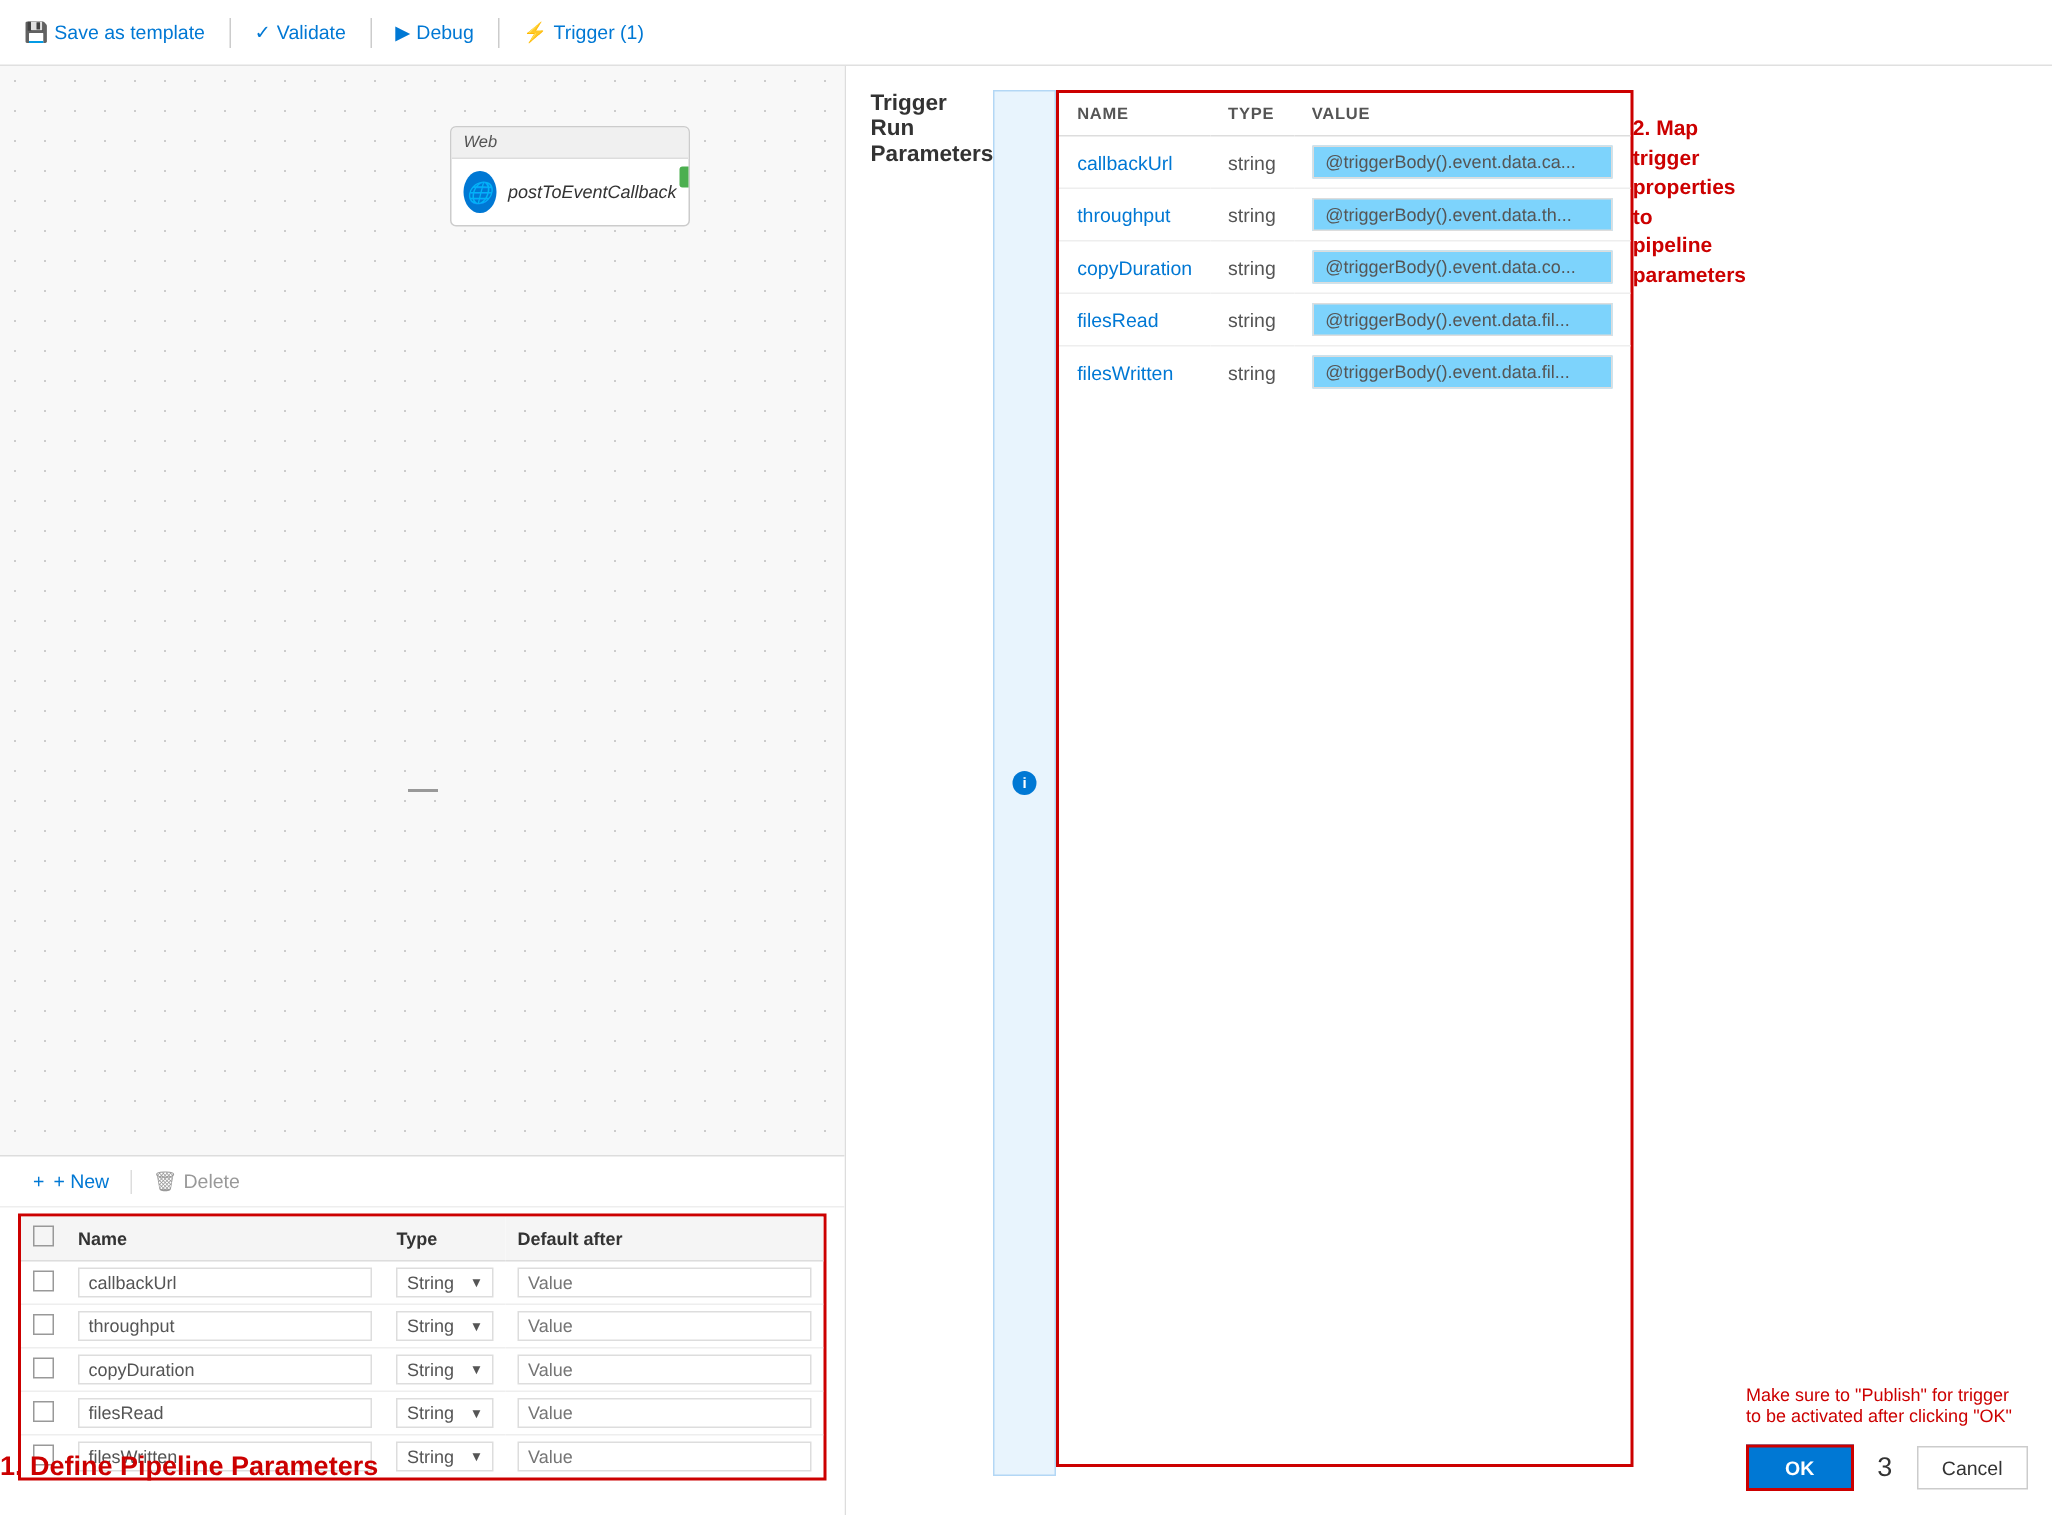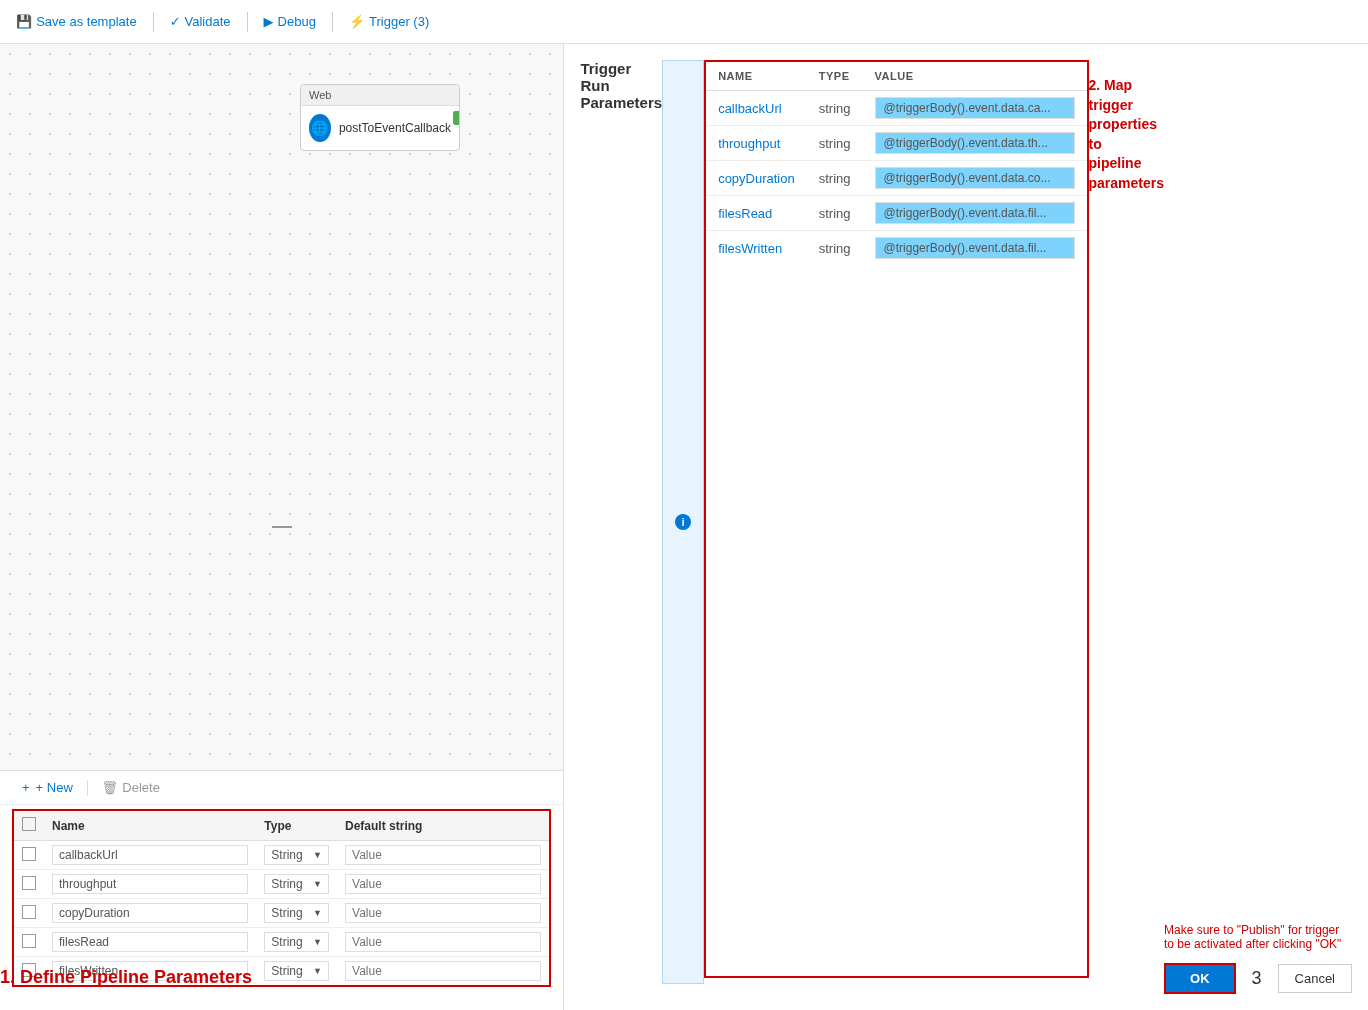--- a/index.html
+++ b/index.html
@@ -47,20 +47,21 @@
     
     .activity-node {
       position: absolute;
       top: 40px;
       left: 300px;
       width: 160px;
       background: #fff;
       border: 1px solid #ccc;
       border-radius: 4px;
       overflow: hidden;
+      font-style: italic;
     }
     .activity-node-header {
       background: #f0f0f0;
       padding: 4px 8px;
       font-size: 11px;
       color: #555;
       border-bottom: 1px solid #ddd;
     }
     .activity-node-body {
       padding: 8px;
@@ -341,21 +342,21 @@
     <span>Validate</span>
   </div>
   <div class="toolbar-sep"></div>
   <div class="toolbar-item">
     <span>▶</span>
     <span>Debug</span>
   </div>
   <div class="toolbar-sep"></div>
   <div class="toolbar-item">
     <span>⚡</span>
-    <span>Trigger (3)</span>
+    <span>Trigger (1)</span>
   </div>
 </div>
 
 <div class="main-layout">
 
   <div class="left-panel">
 
     <div class="canvas-area">
 
       <div class="activity-node">
@@ -391,21 +392,21 @@
 
       <div class="params-table-wrapper">
         <table class="params-table">
           <thead>
             <tr>
               <th style="width:30px;">
                 <span class="header-checkbox"></span>
               </th>
               <th>Name</th>
               <th>Type</th>
-              <th>Default string</th>
+              <th>Default after</th>
             </tr>
           </thead>
           <tbody id="params-tbody">
           <tr>
     <td><span class="param-checkbox"></span></td>
     <td><input class="param-input" value="callbackUrl" style=""></td>
     <td>
       <div class="param-select-wrapper">
         <span class="param-select-text">String</span>
         <span class="param-select-arrow">▼</span>

